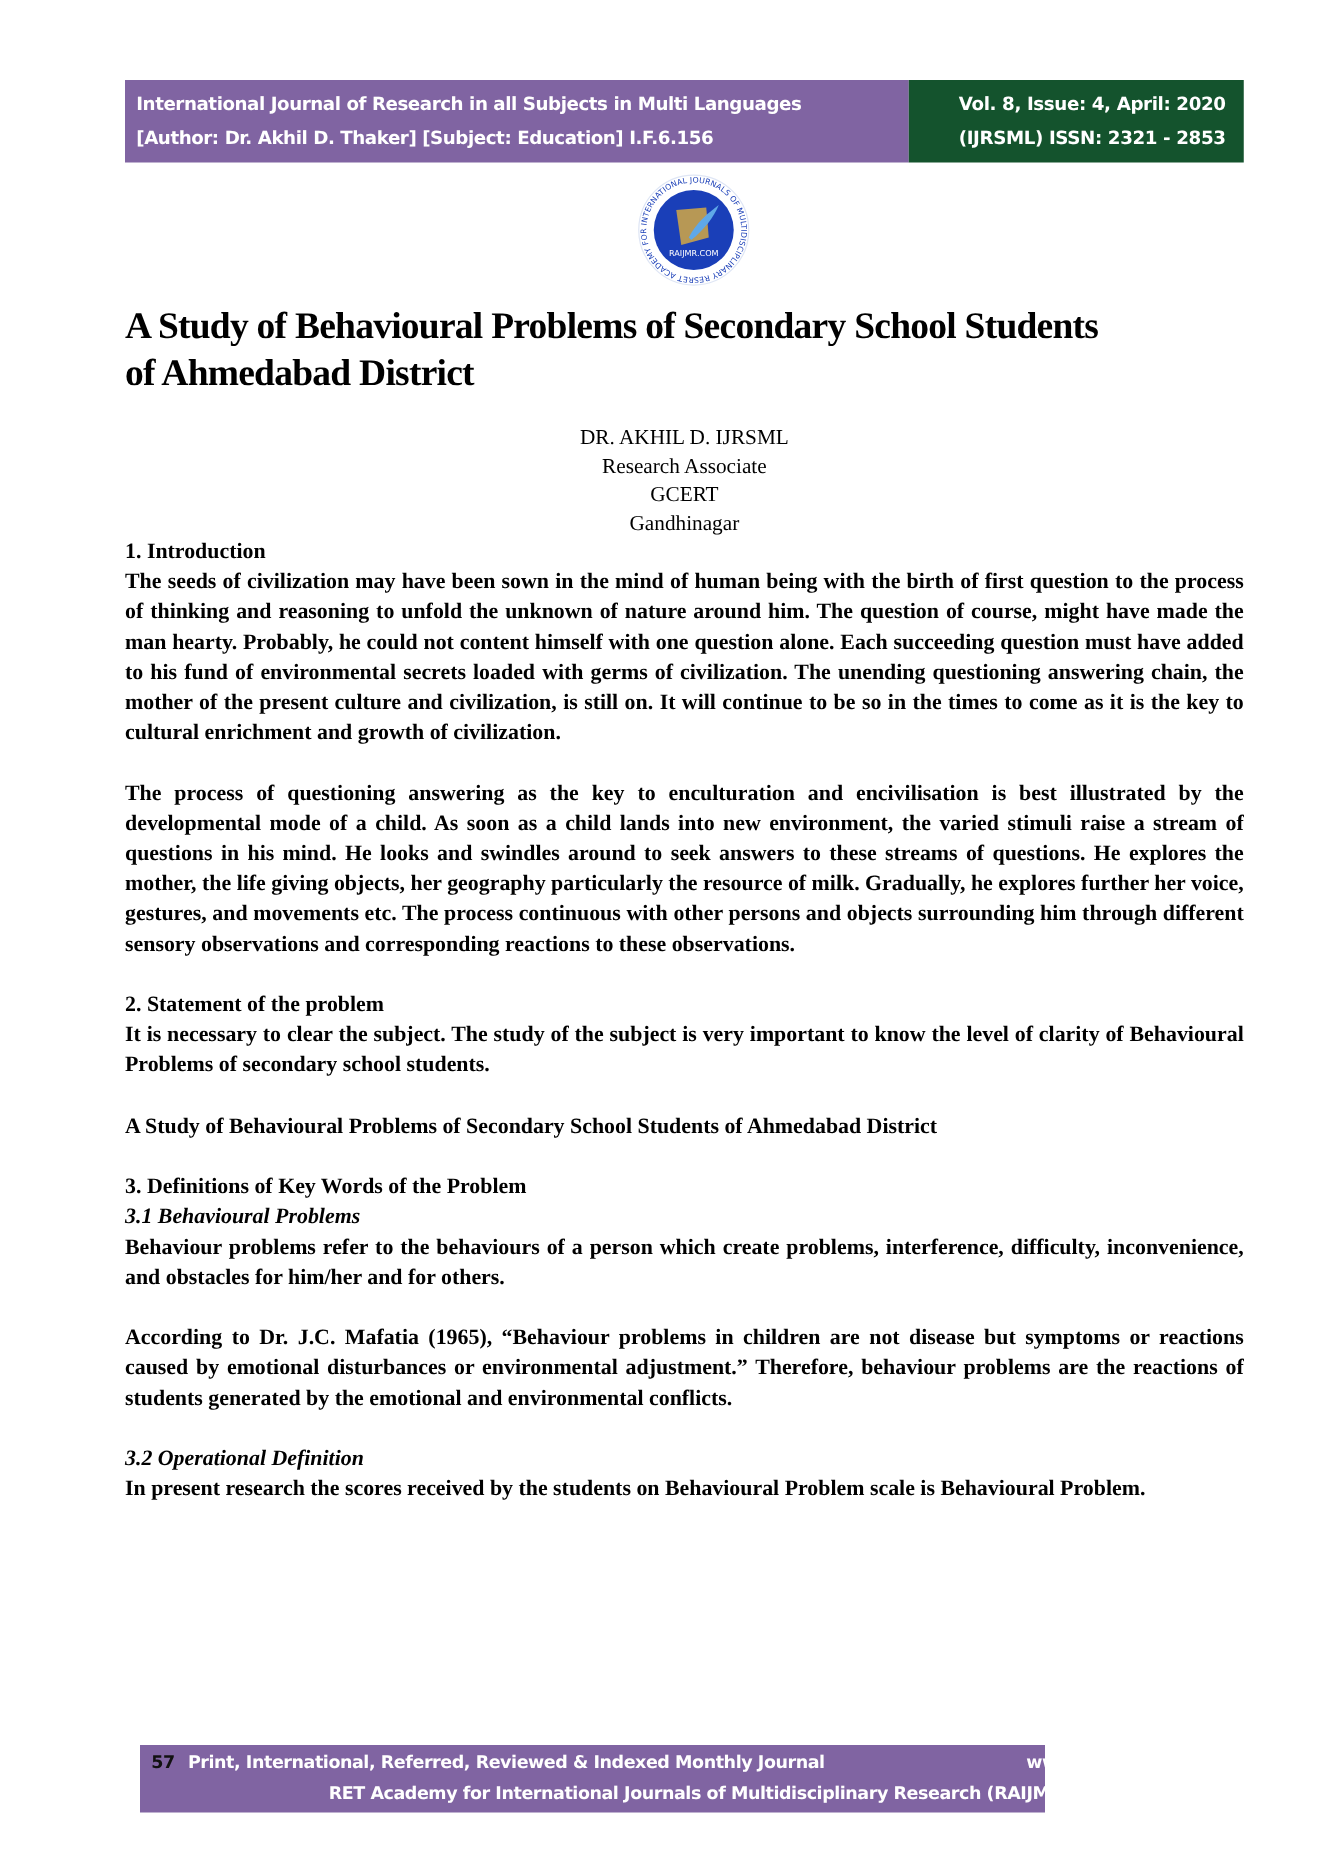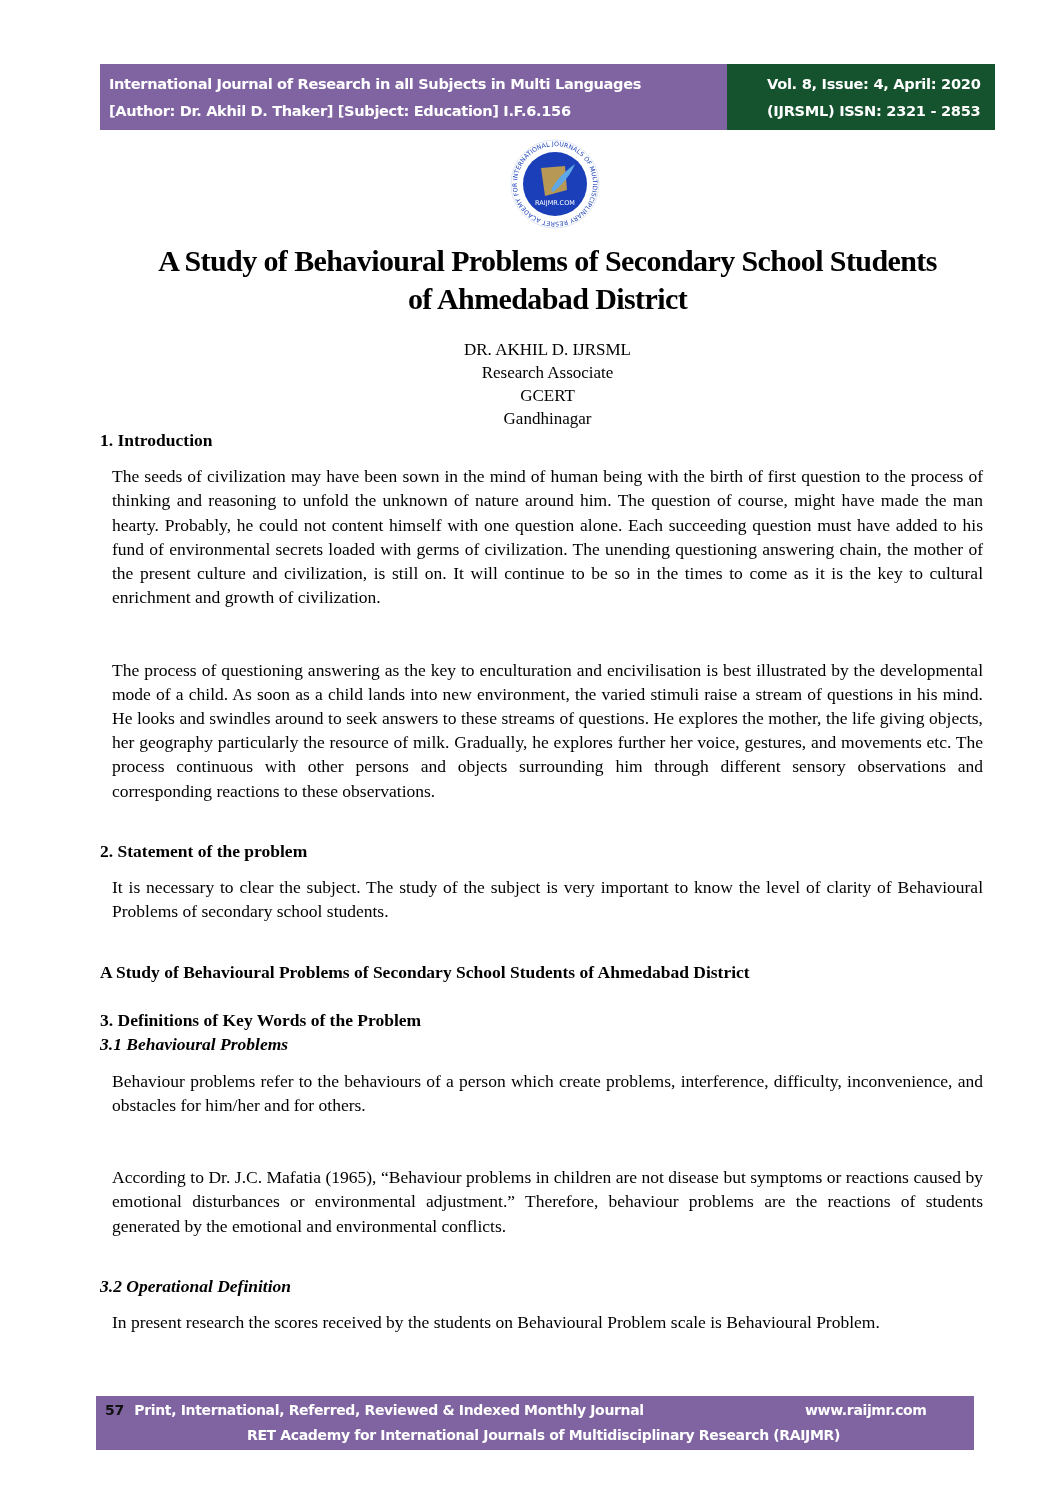--- a/index.html
+++ b/index.html
@@ -8,35 +8,35 @@
 
   .header { position: absolute; left: 100px; top: 64px; width: 895px; height: 49px; display: flex; }
   .header-left { background: #8064a2; width: 627px; height: 66px; box-sizing: border-box; padding: 6px 0 0 9px; color: #ffffff;
     font-family: "DejaVu Sans", sans-serif; font-weight: bold; font-size: 14.6px; line-height: 27px; letter-spacing: -0.35px; }
   .header-right { background: #14532d; flex: 1; height: 66px; box-sizing: border-box; padding: 6px 0 0 40px; color: #ffffff;
     font-family: "DejaVu Sans", sans-serif; font-weight: bold; font-size: 14.6px; line-height: 27px; letter-spacing: -0.3px; }
   .header-line { display: block; white-space: nowrap; }
 
   .logo { position: absolute; left: 505px; top: 138px; width: 100px; height: 92px; }
 
-  .title { position: absolute; left: 100px; top: 242px; width: 895px; text-align: center;
+  .title { position: absolute; left: 100px; top: 242px; width: 895px; text-align: left;
     font-family: "Liberation Serif", serif; font-weight: bold; font-size: 30px; line-height: 38px; color: #000; letter-spacing: -0.6px; }
 
   .author { position: absolute; left: 100px; top: 338px; width: 895px; text-align: center;
     font-family: "Liberation Serif", serif; font-size: 17px; line-height: 23px; color: #000; }
   .author span { display: block; }
 
   .body { position: absolute; left: 100px; top: 428px; width: 895px;
     font-family: "Liberation Serif", serif; font-size: 17.5px; line-height: 24.2px; color: #000; }
-  .body p { margin: 12px; text-align: justify; }
+  .body p { margin: 0; text-align: justify; font-weight: bold; }
   .h { font-weight: bold; display: block; }
   .hi { font-weight: bold; font-style: italic; display: block; }
   .gap { height: 24.2px; }
 
-  .footer { position: absolute; left: 96px; top: 1396px; width: 878px; height: 54px; background: #8064a2;
+  .footer { position: absolute; left: 112px; top: 1396px; width: 724px; height: 54px; background: #8064a2;
     font-family: "DejaVu Sans", sans-serif; font-weight: bold; font-size: 14px; line-height: 26px; color: #fff; letter-spacing: -0.35px; }
   .footer-row1 { position: absolute; left: 9px; top: 1px; width: 880px; white-space: nowrap; }
   .page-num { color: #111111; margin-right: 6px; }
   .footer-url { position: absolute; left: 700px; top: 0; }
   .footer-row2 { position: absolute; left: 0; top: 26px; width: 895px; text-align: center; white-space: nowrap; }
 </style>
 </head>
 <body>
 
 <div class="page">

